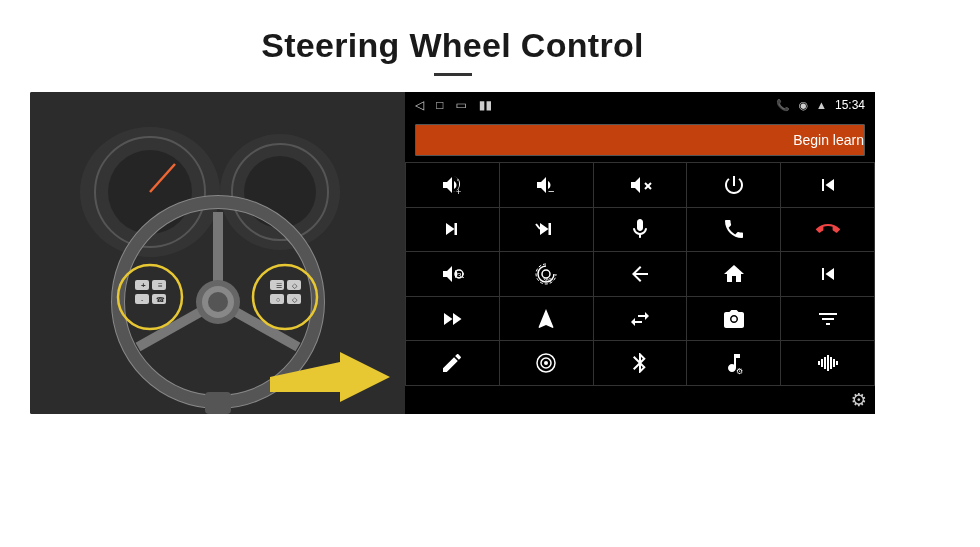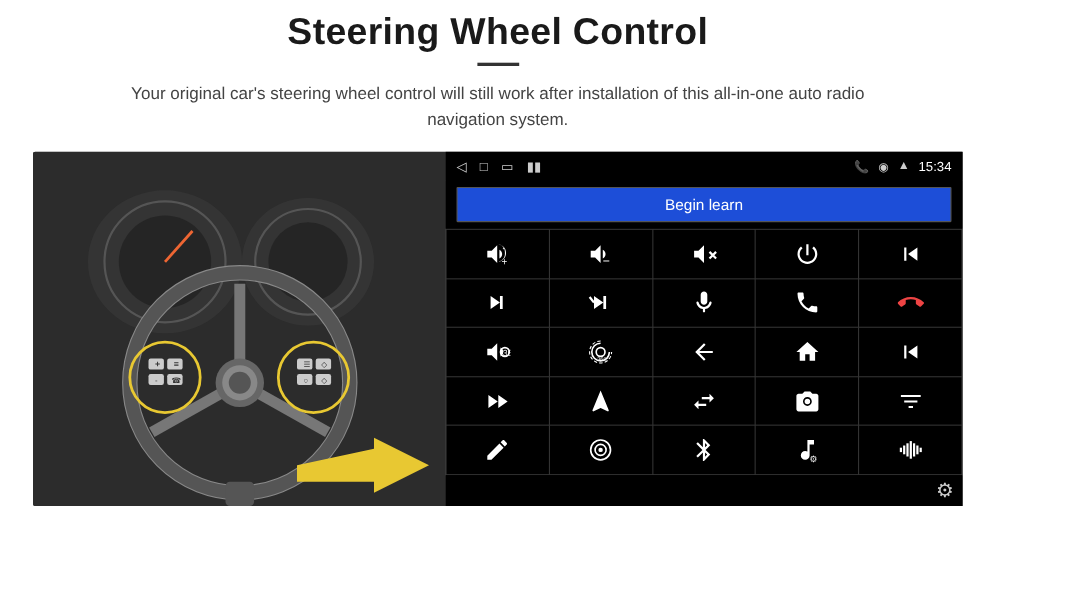--- a/index.html
+++ b/index.html
@@ -6,21 +6,21 @@
     body {
       font-family: -apple-system, BlinkMacSystemFont, 'Segoe UI', Arial, sans-serif;
       background: #fff;
       width: 980px;
       min-height: 547px;
       overflow: hidden;
     }
     .page-container {
       width: 905px;
       background: #fff;
-      padding: 10px 30px 20px 30px;
+      padding: 26px 30px 20px 30px;
     }
     .title-section {
       text-align: center;
       margin-bottom: 14px;
     }
     .main-title {
       font-size: 34px;
       font-weight: 800;
       color: #1a1a1a;
       letter-spacing: 0.3px;
@@ -97,27 +97,27 @@
       font-size: 12px;
       font-weight: 500;
     }
     .begin-learn-bar {
       background: #000;
       padding: 6px 10px;
       flex-shrink: 0;
     }
     .begin-learn-btn {
       width: 100%;
-      background: #1d4ed8;
+      background: #c2410c;
       border: 1px solid #555;
       color: #fff;
       font-size: 14px;
       padding: 7px 0;
       cursor: pointer;
-      text-align: center;
+      text-align: right;
       border-radius: 1px;
     }
     .controls-grid {
       display: grid;
       grid-template-columns: repeat(5, 1fr);
       grid-template-rows: repeat(5, 1fr);
       flex: 1;
       gap: 1px;
       background: #333;
       padding: 1px;
@@ -150,21 +150,20 @@
     
     .svg-icon { width: 24px; height: 24px; fill: white; }
   </style>
 </head>
 <body>
 
 <div class="page-container">
   <div class="title-section">
     <h1 class="main-title">Steering Wheel Control</h1>
     <div class="title-divider"></div>
-    <p class="subtitle">Your original car's steering wheel control will still work after installation of this all-in-one auto radio navigation system.</p>
   </div>
 
   <div class="content-row">
 
     <div class="car-image">
       <svg viewBox="0 0 375 322" xmlns="http://www.w3.org/2000/svg" class="sw-svg">
 
         <rect width="375" height="322" fill="#2c2c2c"></rect>
 
         <ellipse cx="120" cy="100" rx="70" ry="65" fill="#3a3a3a" opacity="0.6"></ellipse>

